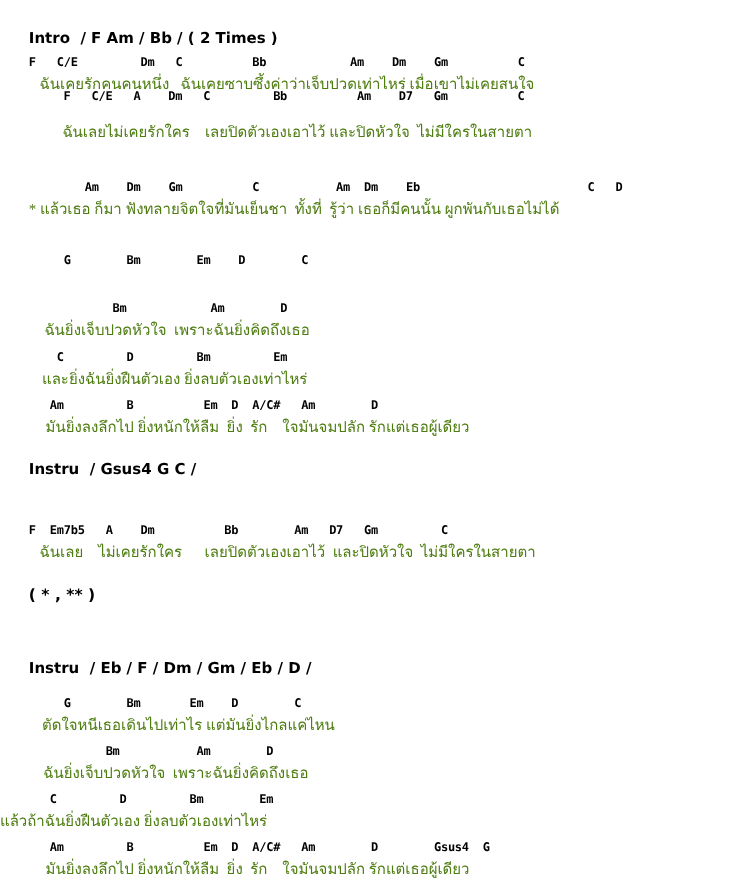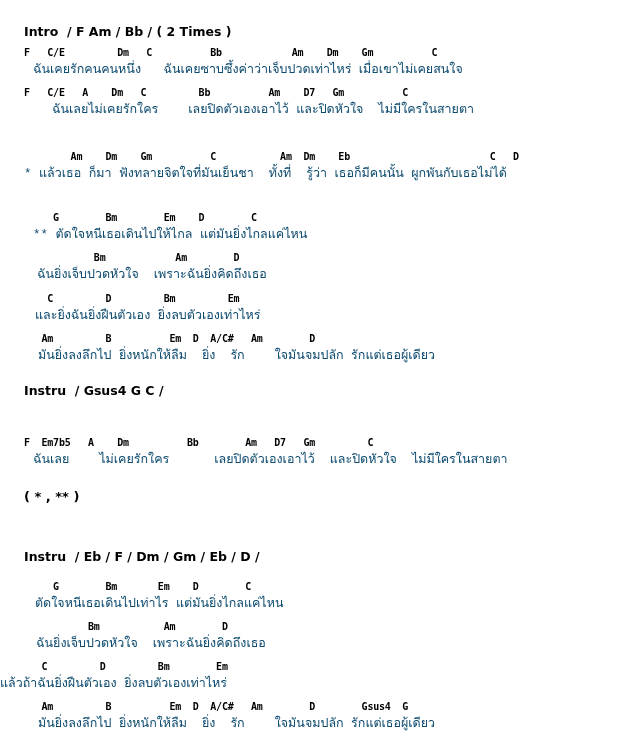--- a/index.html
+++ b/index.html
@@ -31,26 +31,26 @@
     font-family: "DejaVu Sans Mono", "Liberation Mono", monospace;
     font-weight: bold;
     font-size: 10px;
     letter-spacing: -0.2px;
     line-height: 14px;
     white-space: pre;
     color: #000000;
   }
   
   .lyric {
-    font-family: Liberation Mono, monospace;
+    font-family: Liberation Serif, serif;
     font-weight: normal;
     font-size: 12.5px;
     line-height: 15px;
     white-space: pre;
-    color: #0c4a6e;
+    color: #4d7c0f;
   }
   
   .section {
     font-family: "DejaVu Sans", "Liberation Sans", sans-serif;
     font-weight: bold;
     font-size: 12.5px;
     line-height: 15px;
     white-space: pre;
     color: #000000;
     margin-top: 14px;
@@ -64,26 +64,25 @@
     color: #000000;
   }
 </style>
 </head>
 <body>
 
 <div id="sheet">
     <div class="block section" style="top: 10px; padding-left: 24px;">Intro  / F Am / Bb / ( 2 Times )</div>
     <div class="block chords" style="top: 46px; padding-left: 24px;">F   C/E         Dm   C          Bb            Am    Dm    Gm          C</div>
     <div class="block lyric" style="top: 63px; padding-left: 33px;">ฉันเคยรักคนคนหนึ่ง   ฉันเคยซาบซึ้งค่าว่าเจ็บปวดเท่าไหร่ เมื่อเขาไม่เคยสนใจ</div>
-    <div class="block chords" style="top: 86px; padding-left: 24px;">F   C/E   A    Dm   C         Bb          Am    D7   Gm          C</div>
+    <div class="block chords" style="top: 74px; padding-left: 24px; margin-left: 29px;">F   C/E   A    Dm   C         Bb          Am    D7   Gm          C</div>
     <div class="block lyric" style="top: 103px; padding-left: 52px;">ฉันเลยไม่เคยรักใคร    เลยปิดตัวเองเอาไว้ และปิดหัวใจ  ไม่มีใครในสายตา</div>
     <div class="block chords" style="top: 150px; padding-left: 24px;">        Am    Dm    Gm          C           Am  Dm    Eb                        C   D</div>
     <div class="block lyric" style="top: 167px; padding-left: 24px;">* แล้วเธอ ก็มา ฟังทลายจิตใจที่มันเย็นชา  ทั้งที่  รู้ว่า เธอก็มีคนนั้น ผูกพันกับเธอไม่ได้</div>
     <div class="block chords" style="top: 211px; padding-left: 24px;">     G        Bm        Em    D        C</div>
-    <div class="block lyric" style="top: 228px; padding-left: 33px;">** ตัดใจหนีเธอเดินไปให้ไกล แต่มันยิ่งไกลแค่ไหน</div>
     <div class="block chords" style="top: 251px; padding-left: 24px;">            Bm            Am        D</div>
     <div class="block lyric" style="top: 268px; padding-left: 37px;">ฉันยิ่งเจ็บปวดหัวใจ  เพราะฉันยิ่งคิดถึงเธอ</div>
     <div class="block chords" style="top: 292px; padding-left: 24px;">    C         D         Bm         Em</div>
     <div class="block lyric" style="top: 309px; padding-left: 35px;">และยิ่งฉันยิ่งฝืนตัวเอง ยิ่งลบตัวเองเท่าไหร่</div>
     <div class="block chords" style="top: 332px; padding-left: 24px;">   Am         B          Em  D  A/C#   Am        D</div>
     <div class="block lyric" style="top: 349px; padding-left: 38px;">มันยิ่งลงลึกไป ยิ่งหนักให้ลืม  ยิ่ง  รัก    ใจมันจมปลัก รักแต่เธอผู้เดียว</div>
     <div class="block section" style="top: 369px; padding-left: 24px;">Instru  / Gsus4 G C /</div>
     <div class="block chords" style="top: 436px; padding-left: 24px;">F  Em7b5   A    Dm          Bb        Am   D7   Gm         C</div>
     <div class="block lyric" style="top: 453px; padding-left: 33px;">ฉันเลย    ไม่เคยรักใคร      เลยปิดตัวเองเอาไว้  และปิดหัวใจ  ไม่มีใครในสายตา</div>
     <div class="block marker" style="top: 489px; padding-left: 24px;">( * , ** )</div>

